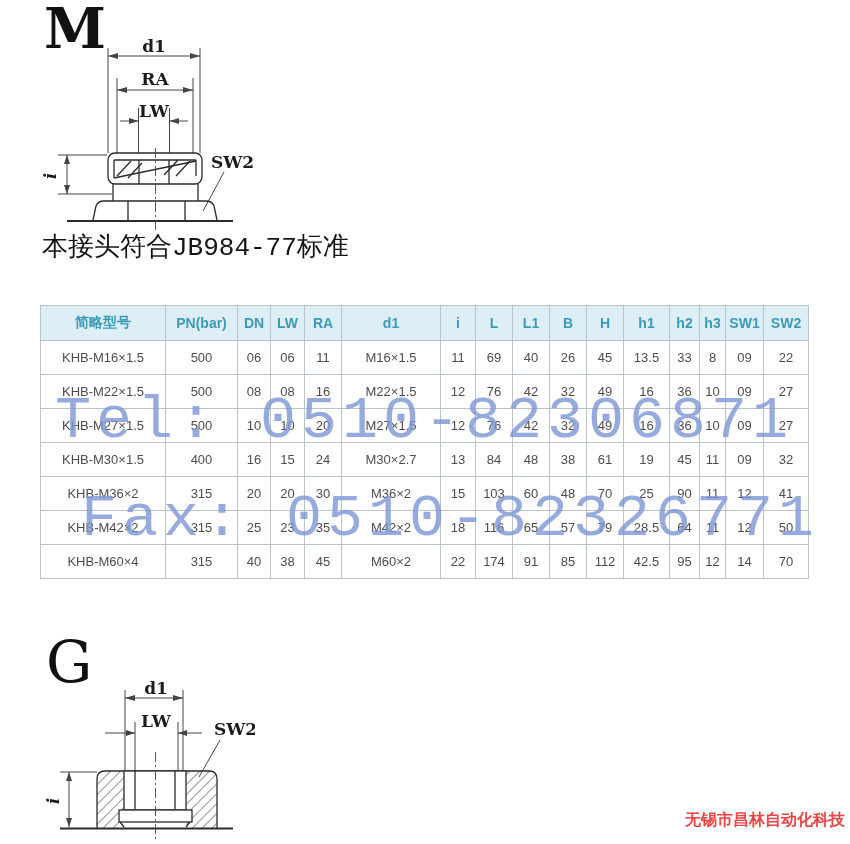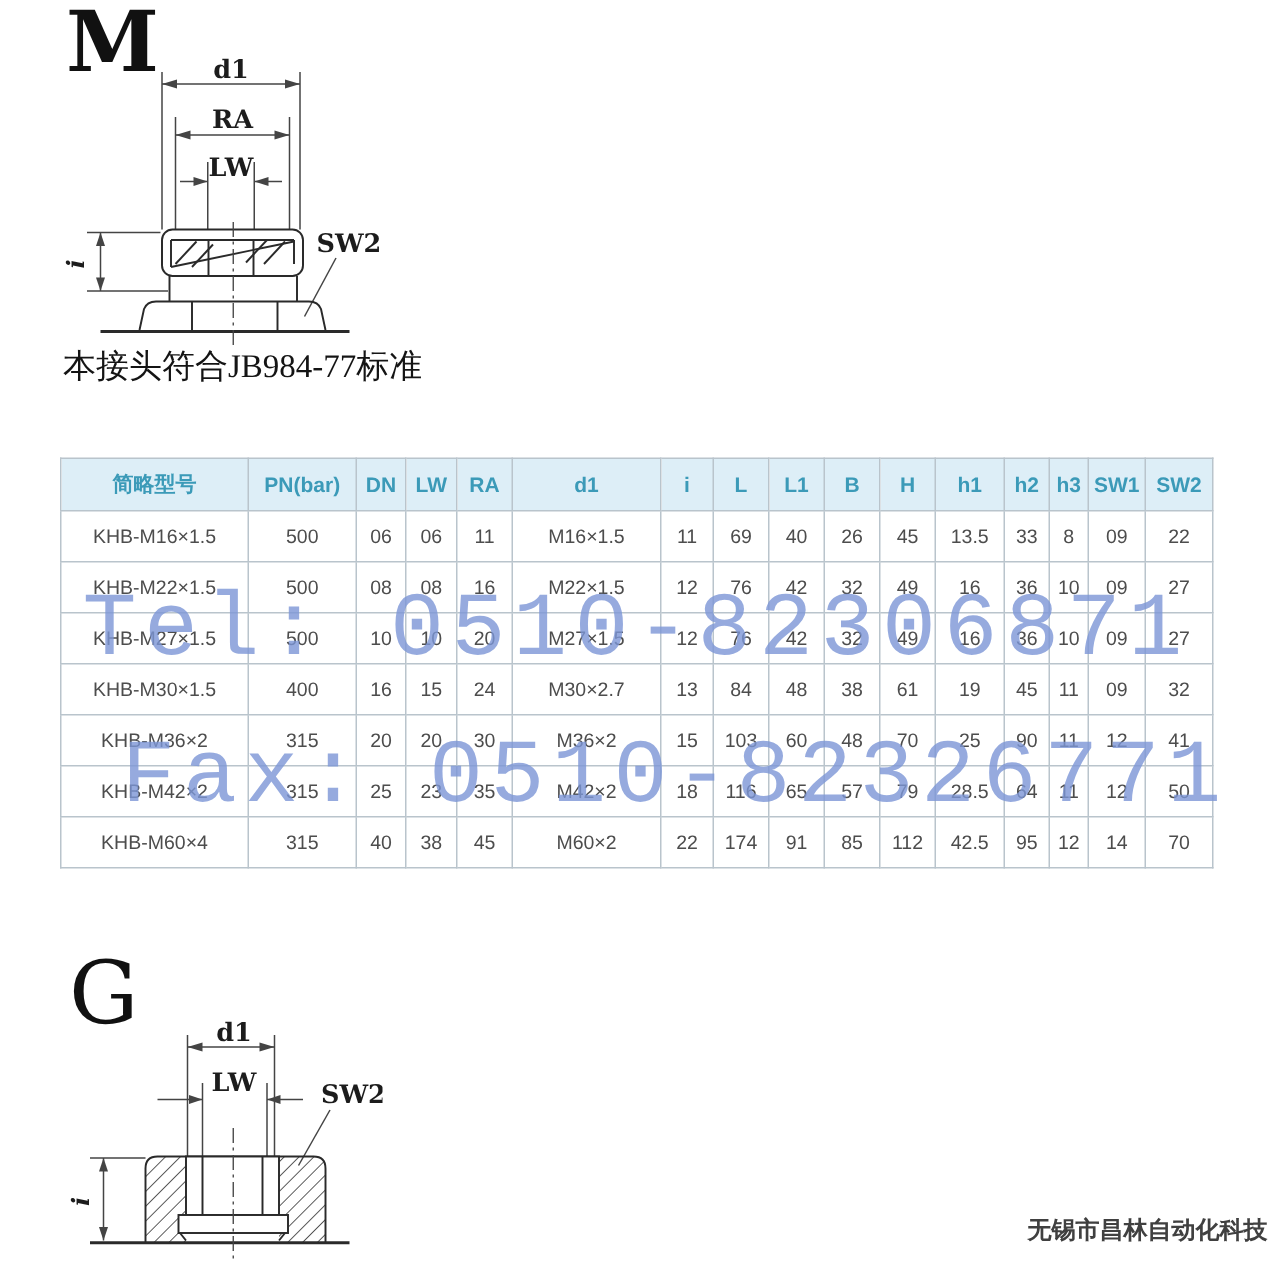--- a/index.html
+++ b/index.html
@@ -6,22 +6,22 @@
   .page{
     position:relative;width:850px;height:844px;background:#fff;overflow:hidden;
     font-family:"Liberation Sans",sans-serif;
   }
   .big-letter{
     position:absolute;color:#111;font-family:"DejaVu Serif",serif;line-height:1;
   }
   .letter-m{left:44px;top:0px;font-size:56px;font-weight:bold;}
   .letter-g{left:46px;top:633px;font-size:58px;font-weight:normal;}
   .m-note{
-    position:absolute;left:42px;top:229px;font-size:22px;color:#141414;
-    font-family:Liberation Serif, serif;white-space:nowrap;
+    position:absolute;left:42px;top:229px;font-size:26px;color:#141414;
+    font-family:Liberation Mono, monospace;white-space:nowrap;
   }
   .diagram{position:absolute;}
   .m-diagram{left:40px;top:38px;width:220px;height:195px;}
   .g-diagram{left:40px;top:678px;width:215px;height:164px;}
   .dim-label{
     font-family:"DejaVu Serif",serif;font-size:17px;font-weight:600;fill:#1c1c1c;
   }
   .dim-label-i{font-style:italic;font-size:16px;}
   
   .spec-table{
@@ -42,21 +42,21 @@
   
   .watermark{
     position:absolute;font-family:"Liberation Mono",monospace;
     font-size:60px;letter-spacing:5px;line-height:1;white-space:nowrap;
     color:var(--wm-color,#7c96d7);opacity:.8;pointer-events:none;z-index:5;
   }
   .wm-tel{left:55px;top:391px;}
   .wm-fax{left:45px;top:489px;margin-left:36px;}
   .company{
     position:absolute;left:685px;top:810px;font-size:16px;font-weight:bold;
-    color:#404040;white-space:nowrap;
+    color:#ef4444;white-space:nowrap;
   }
 </style>
 </head>
 <body>
 
 <div class="page">
 
   <div class="big-letter letter-m">M</div>
 
   <svg class="diagram m-diagram" viewBox="40 38 220 195" xmlns="http://www.w3.org/2000/svg">

